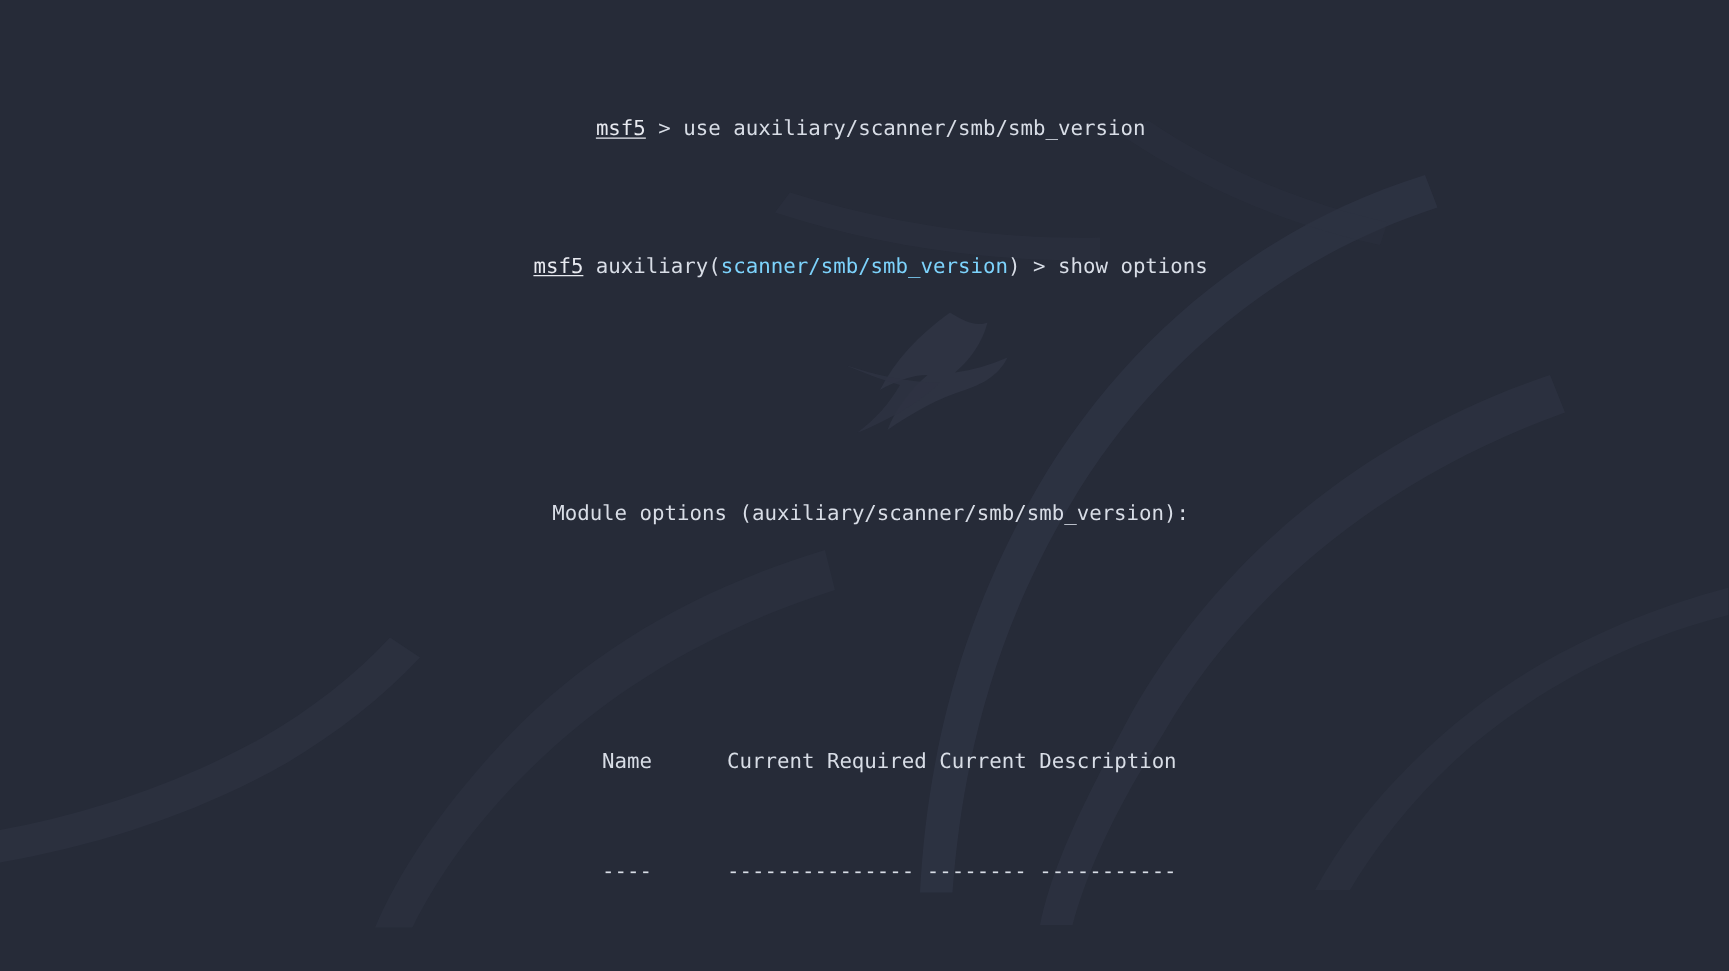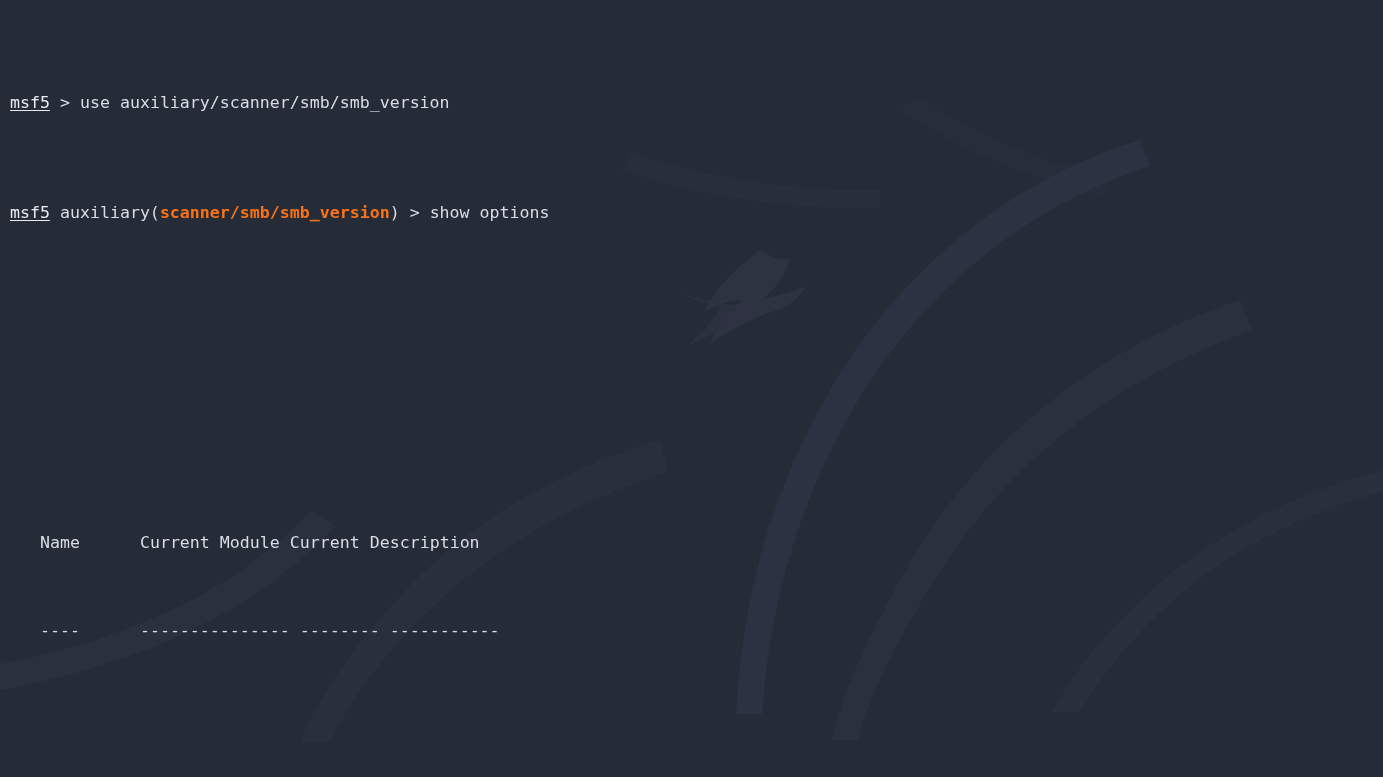--- a/index.html
+++ b/index.html
@@ -28,25 +28,25 @@
     pointer-events: none;
     z-index: 0;
     opacity: 1;
   }
   #content {
     position: relative;
     z-index: 1;
     padding: 4px 0 0 10px;
     white-space: pre;
   }
-  .line { height: 22px; white-space: pre; }
+  .line { height: 22px; white-space: pre; text-align: center; }
   .blank { height: 22px; }
 
   .host      { color: #e8eaf0; text-decoration: underline; text-underline-offset: 2px; }
-  .modpath   { color: #f97316; font-weight: bold; }
+  .modpath   { color: #7dd3fc; font-weight: normal; }
   .plain     { color: #d8dde6; }
 </style>
 </head>
 <body>
 
 <div id="terminal">
 
   <svg id="watermark" viewBox="0 0 1383 777" preserveAspectRatio="none" aria-hidden="true">
     <g fill="#2e3342">
       <path d="M760 250 C 735 268 716 288 704 312 C 716 305 730 300 742 300
@@ -77,25 +77,26 @@
 
     
     <div class="line"><span class="host">msf5</span><span class="plain"> &gt; </span><span class="plain">use auxiliary/scanner/smb/smb_version</span></div>
 
     
     <div class="line"><span class="host">msf5</span><span class="plain"> auxiliary(</span><span class="modpath">scanner/smb/smb_version</span><span class="plain">) &gt; </span><span class="plain">show options</span></div>
 
     <div class="blank"></div>
 
     
+    <div class="line">Module options (auxiliary/scanner/smb/smb_version):</div>
 
     <div class="blank"></div>
 
     
-    <div class="line"><span class="plain">   </span><span>Name</span><span class="plain">      </span><span>Current Module</span><span class="plain"> </span><span>Current</span><span class="plain"> </span><span>Description</span></div>
+    <div class="line"><span class="plain">   </span><span>Name</span><span class="plain">      </span><span>Current Required</span><span class="plain"> </span><span>Current</span><span class="plain"> </span><span>Description</span></div>
 
     <div class="line"><span class="plain">   </span><span>----</span><span class="plain">      </span><span>---------------</span><span class="plain"> </span><span>--------</span><span class="plain"> </span><span>-----------</span></div>
 
     <div class="blank"></div>
 
     
     
     
 
     

